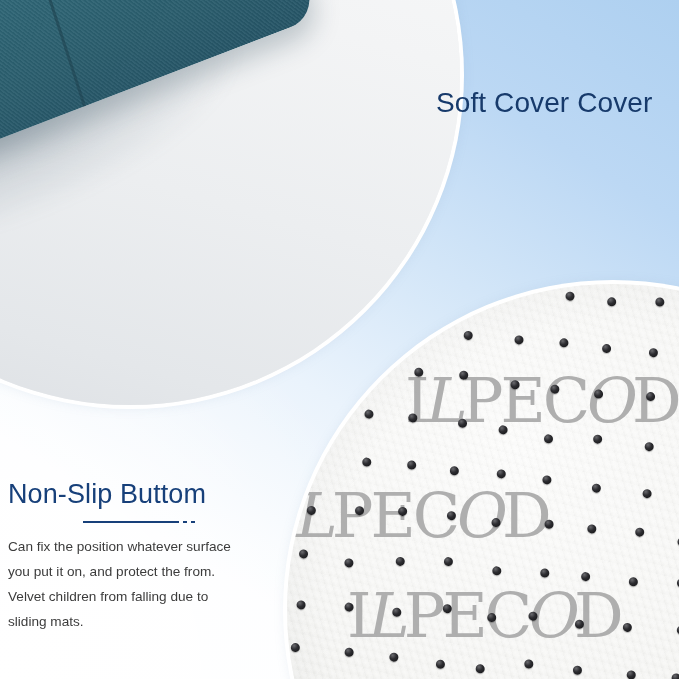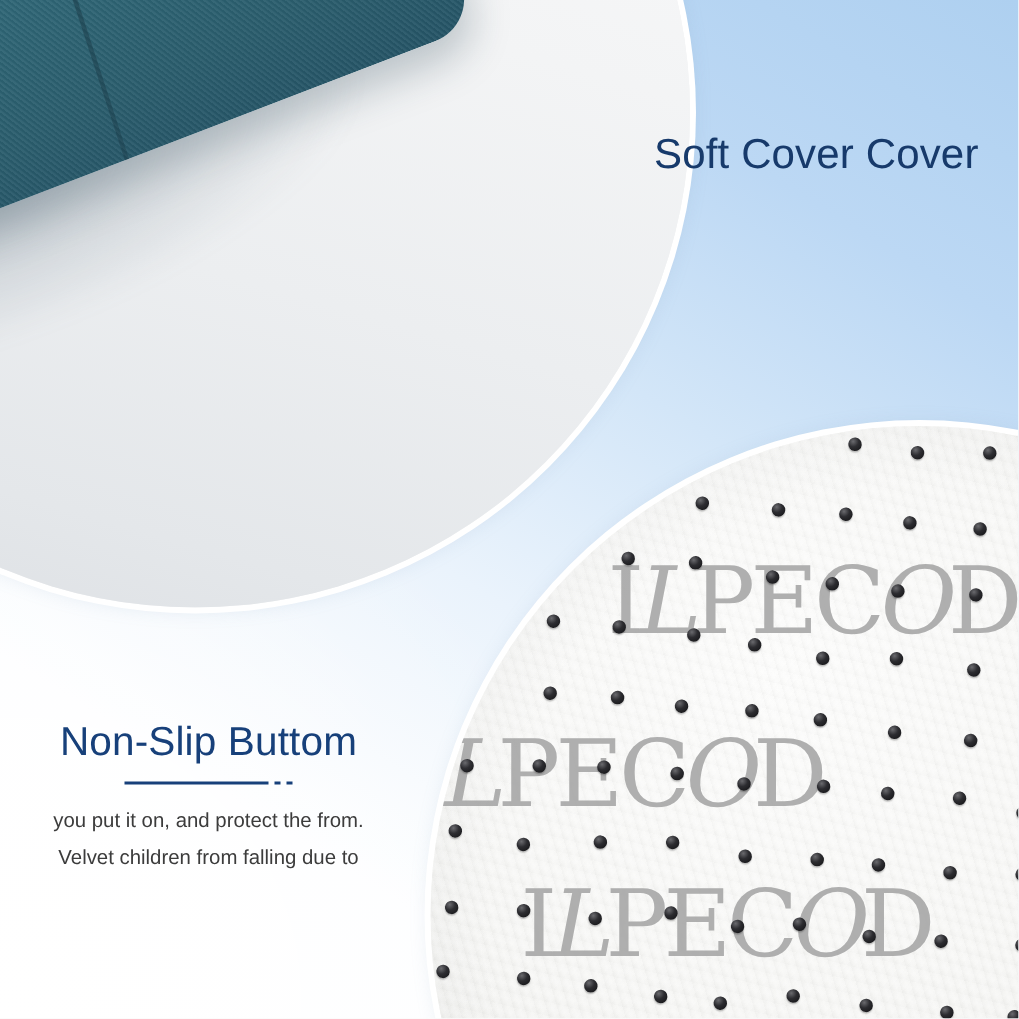--- a/index.html
+++ b/index.html
@@ -246,21 +246,20 @@
     font-weight: 400;
     letter-spacing: 0.1px;
   }
   .headline .hl-line { display: block; white-space: nowrap; }
 
   .feature-block {
     position: absolute;
     left: 8px;
     top: 478px;
     width: 262px;
-    text-align: center;
   }
   .feature-title {
     color: #17407a;
     font-size: 27px;
     font-weight: 400;
     letter-spacing: 0.1px;
     line-height: 1.2;
     white-space: nowrap;
   }
   .divider {
@@ -395,18 +394,20 @@
   </div>
 
   <div class="feature-block">
     <div class="feature-title">Non-Slip Buttom</div>
     <div class="divider">
       <span class="rule"></span>
       <span class="tick"></span>
       <span class="tick"></span>
     </div>
     <div class="feature-body">
+      <span class="bl">Can fix the position whatever surface</span>
       <span class="bl">you put it on, and protect the from.</span>
       <span class="bl">Velvet children from falling due to</span>
+      <span class="bl">sliding mats.</span>
     </div>
   </div>
 
 </div>
 
 </body></html>

